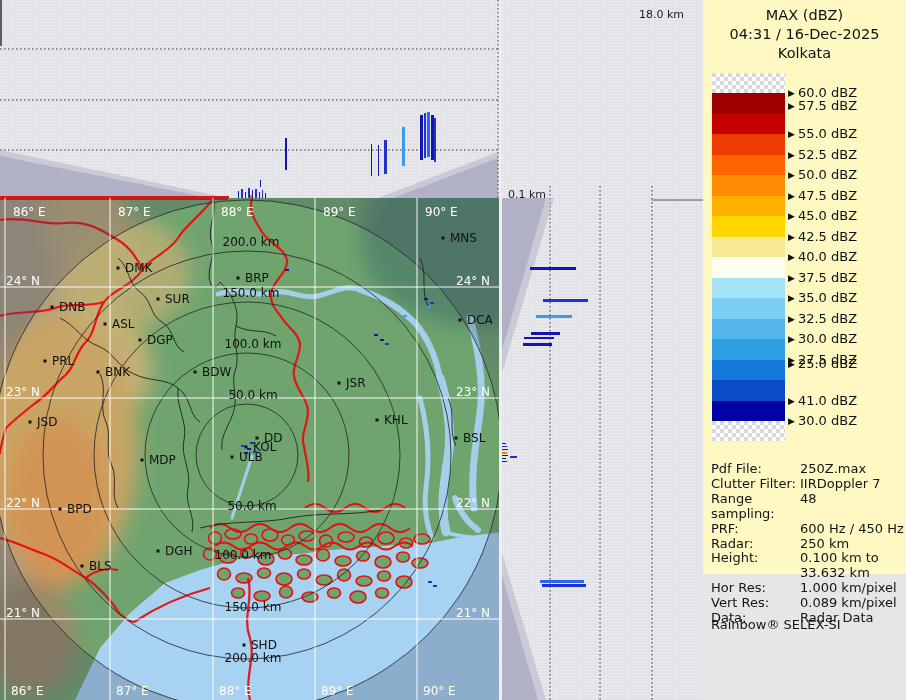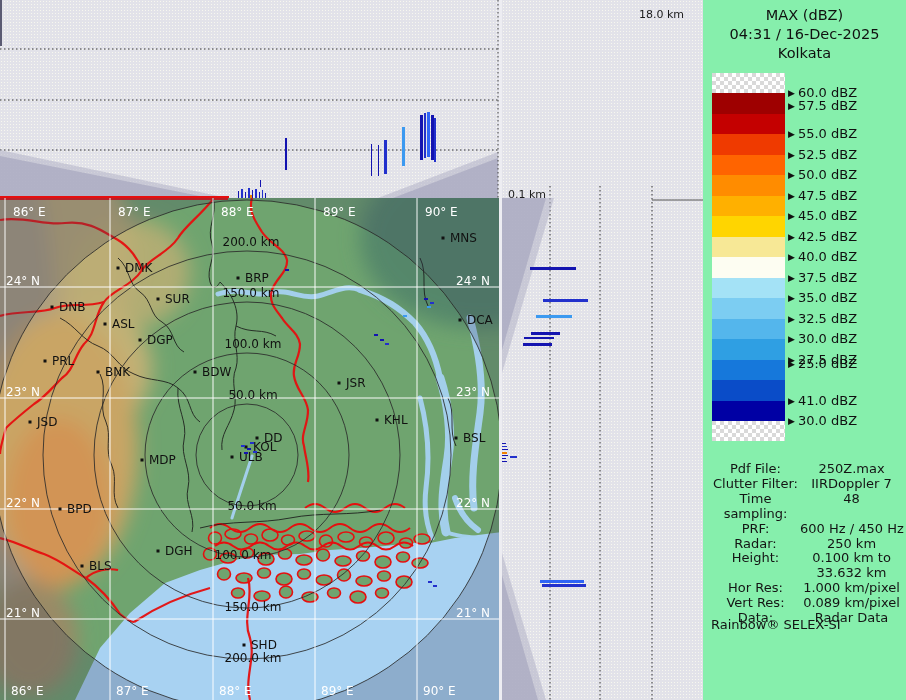--- a/index.html
+++ b/index.html
@@ -6,34 +6,34 @@
   #screen{position:relative;width:906px;height:700px;overflow:hidden;
     font-family:"DejaVu Sans","Liberation Sans",sans-serif;
     background:#E6E6E9;}
   .panel{position:absolute;}
   .dither{background-color:#E2E2E9;
     background-image:radial-gradient(#F7F7EF 0.8px, transparent 0.9px);
     background-size:3px 3px;}
   #ew-panel{left:0;top:0;width:502px;height:198px;}
   #ns-panel{left:502px;top:0;width:201px;height:700px;}
   #map-panel{left:0;top:198px;width:502px;height:502px;background:#ef4444;}
-  #legend-panel{left:703px;top:0;width:203px;height:700px;background:#86efac;}
+  #legend-panel{left:703px;top:0;width:203px;height:574px;background:#fef9c3;}
   svg{display:block;position:absolute;left:0;top:0;}
   .axis-label{position:absolute;font-size:11px;color:#1c1c1c;white-space:nowrap;}
   #label-18km{left:137px;top:8px;}
   #legend-title{position:absolute;left:0;top:6px;width:100%;text-align:center;
     font-size:14.5px;line-height:19px;color:#101010;}
   .checker{background:repeating-conic-gradient(#FFFFFF 0% 25%, #D9D9D9 0% 50%) 0 0/8px 8px;}
   #scale-bands{position:absolute;left:9px;top:73px;width:73px;}
   #scale-bands .band{width:73px;}
   .scale-label{position:absolute;left:85px;height:16px;font-size:13px;color:#101010;
     white-space:nowrap;line-height:16px;}
   .scale-label .arrow{font-size:9px;vertical-align:1px;margin-right:3px;}
   #meta-rows{position:absolute;left:8px;top:462px;width:192px;font-size:13px;color:#141414;}
-  .meta-row{display:flex;line-height:14.9px;text-align:center;}
+  .meta-row{display:flex;line-height:14.9px;}
   .meta-label{width:89px;flex:none;}
   .meta-value{flex:1;white-space:nowrap;}
   #brand-line{position:absolute;left:8px;top:617px;font-size:13px;color:#141414;}
 </style>
 </head>
 <body>
 
 <div id="screen">
 
   <div id="ew-panel" class="panel dither">
@@ -382,21 +382,21 @@
     <div id="meta-rows">
         <div class="meta-row">
           <div class="meta-label">Pdf File:</div>
           <div class="meta-value">250Z.max</div>
         </div>
         <div class="meta-row">
           <div class="meta-label">Clutter Filter:</div>
           <div class="meta-value">IIRDoppler 7</div>
         </div>
         <div class="meta-row">
-          <div class="meta-label">Time sampling:</div>
+          <div class="meta-label">Range sampling:</div>
           <div class="meta-value">48</div>
         </div>
         <div class="meta-row">
           <div class="meta-label">PRF:</div>
           <div class="meta-value">600 Hz / 450 Hz</div>
         </div>
         <div class="meta-row">
           <div class="meta-label">Radar:</div>
           <div class="meta-value">250 km</div>
         </div>

